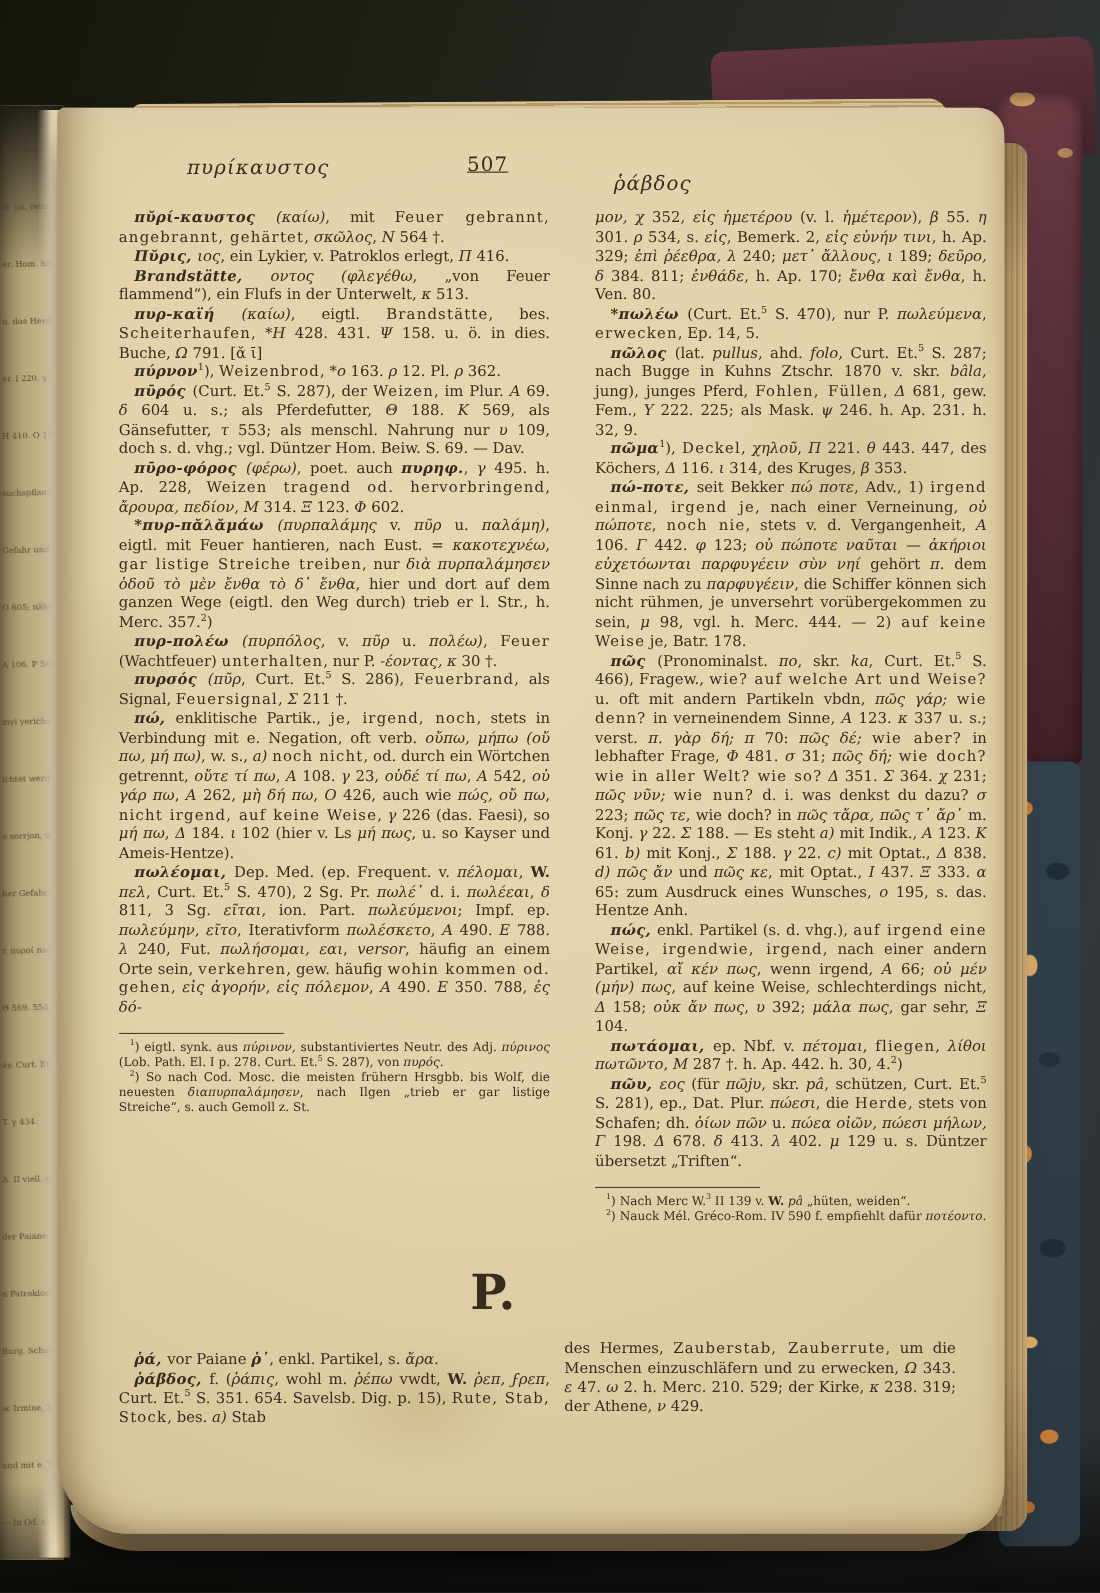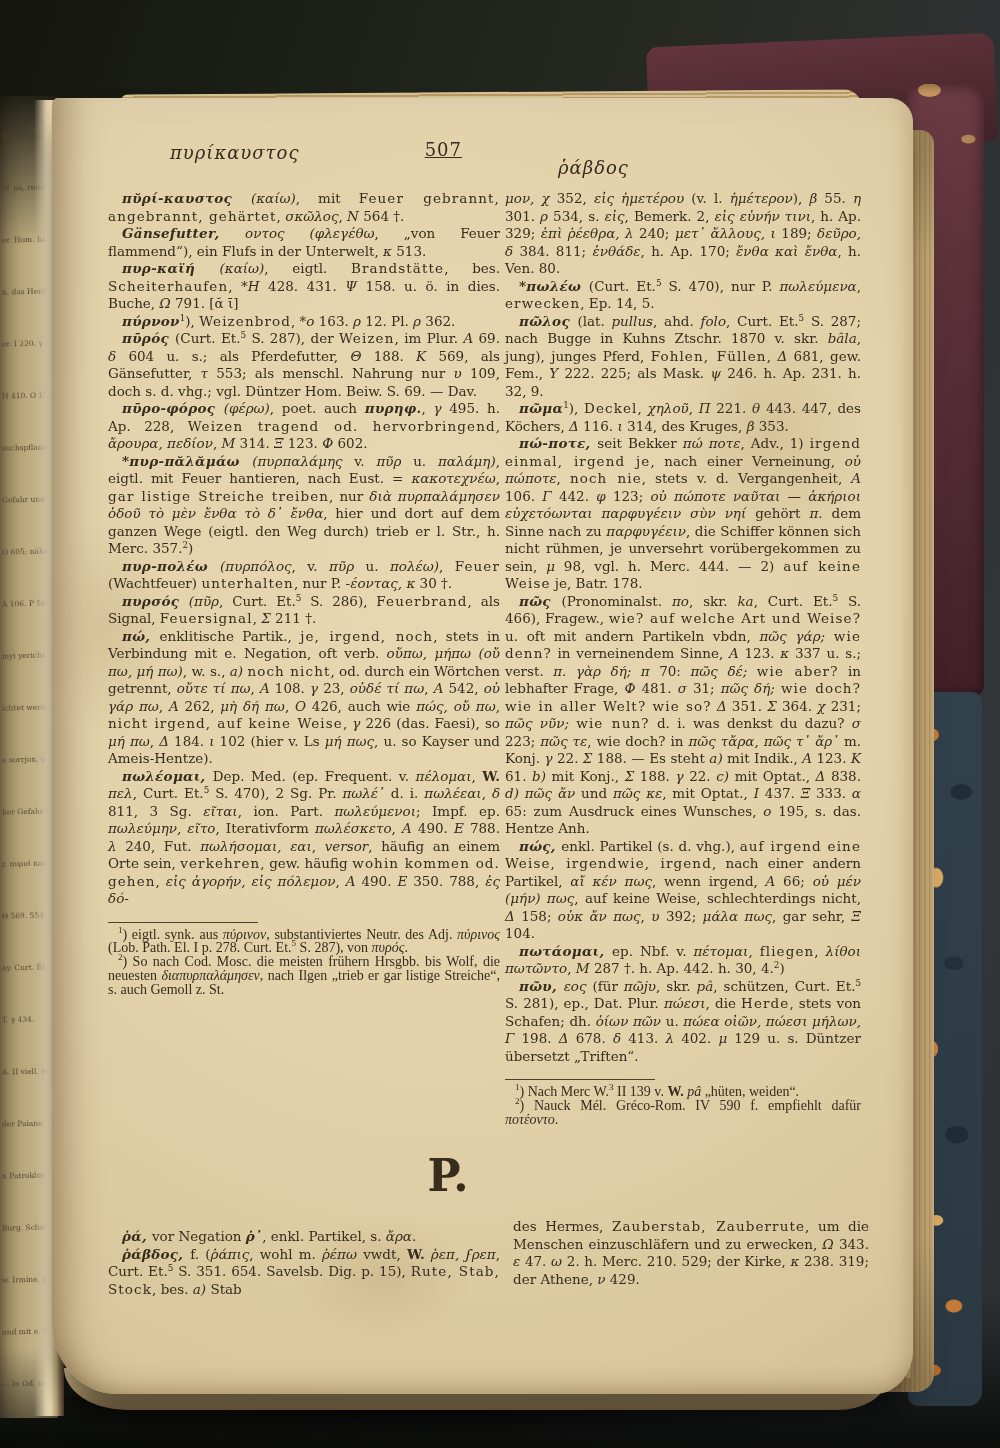--- a/index.html
+++ b/index.html
@@ -64,33 +64,33 @@
   .s1{left:-10px;top:420px;width:130px;height:220px;}
   .s2{left:240px;top:1120px;width:180px;height:120px;}
   .s3{left:620px;top:210px;width:200px;height:260px;}
   .running-head span{position:absolute;font-size:18px;}
   .rh-greek{font-style:italic;letter-spacing:1px;}
   .rh-left{left:118px;top:44px;}
   .rh-center{left:300px;top:41px;width:110px;text-align:right;font-size:20px;letter-spacing:1px;text-decoration:underline;}
   .rh-right{left:506px;top:44px;margin-top:15px;}
   .col{position:absolute;text-align:justify;font-size:13.5px;line-height:17.5px;margin-left:13px;}
   .col-left{left:43px;top:92px;width:392px;}
-  .col-right{left:440px;top:92px;width:356px;}
+  .col-right{left:476px;top:92px;width:356px;}
   .bottom-left{left:43px;top:1130px;width:392px;}
   .bottom-right{left:448px;top:1120px;width:356px;}
   .para{margin:0;}
   .para.ind{text-indent:14px;}
   .seg{white-space:pre-wrap;}
   .hw{font-weight:bold;font-style:italic;letter-spacing:.3px;}
   .gr{font-style:italic;}
   .it{font-style:italic;}
   .sp{letter-spacing:1.1px;}
   .b{font-weight:bold;}
   .sup{vertical-align:super;font-size:.65em;line-height:0;}
-  .footnotes{margin-top:14px;font-size:14px;line-height:13.8px;font-family:Liberation Serif, serif;}
+  .footnotes{margin-top:14px;font-size:11px;line-height:13.8px;}
   .footnotes::before{content:"";display:block;width:150px;border-top:1px solid #4e3f2c;margin-bottom:5px;}
   .footnotes .para.ind{text-indent:10px;}
   .section-heading{position:absolute;left:336px;top:1052px;width:120px;text-align:center;
     font-size:44px;font-weight:bold;}
 </style>
 </head>
 <body>
 
 <div class="scene">
   <div class="cover-top"></div>
@@ -136,21 +136,22 @@
 
     <div class="running-head">
       <span class="rh-left rh-greek">πυρίκαυστος</span>
       <span class="rh-center">507</span>
       <span class="rh-right rh-greek">ῥάβδος</span>
     </div>
 
     <div class="col col-left">
       <div>
           <p class="para ind"><span class="seg hw">πῠρί-καυστος </span><span class="seg gr">(καίω)</span><span class="seg de">, mit </span><span class="seg sp">Feuer gebrannt, angebrannt, gehärtet</span><span class="seg de">, </span><span class="seg gr">σκῶλος</span><span class="seg de">, </span><span class="seg it">N</span><span class="seg de"> 564 †.</span></p>
-          <p class="para ind"><span class="seg hw">Gänsefutter, </span><span class="seg gr">οντος (φλεγέθω</span><span class="seg de">, „von Feuer flammend“), ein Flufs in der Unterwelt, </span><span class="seg gr">κ</span><span class="seg de"> 513.</span></p>
+          <p class="para ind"><span class="seg hw">Πῠρις, </span><span class="seg gr">ιος</span><span class="seg de">, ein Lykier, v. Patroklos erlegt, </span><span class="seg it">Π</span><span class="seg de"> 416.</span></p>
+          <p class="para ind"><span class="seg hw">Brandstätte, </span><span class="seg gr">οντος (φλεγέθω</span><span class="seg de">, „von Feuer flammend“), ein Flufs in der Unterwelt, </span><span class="seg gr">κ</span><span class="seg de"> 513.</span></p>
           <p class="para ind"><span class="seg hw">πυρ-καϊή </span><span class="seg gr">(καίω)</span><span class="seg de">, eigtl. </span><span class="seg sp">Brandstätte</span><span class="seg de">, bes. </span><span class="seg sp">Scheiterhaufen</span><span class="seg de">, *</span><span class="seg it">H</span><span class="seg de"> 428. 431. </span><span class="seg it">Ψ</span><span class="seg de"> 158. u. ö. in dies. Buche, </span><span class="seg it">Ω</span><span class="seg de"> 791. [ᾰ ῑ]</span></p>
           <p class="para ind"><span class="seg hw">πύρνον</span><span class="seg sup">1</span><span class="seg de">), </span><span class="seg sp">Weizenbrod</span><span class="seg de">, *</span><span class="seg gr">ο</span><span class="seg de"> 163. </span><span class="seg gr">ρ</span><span class="seg de"> 12. Pl. </span><span class="seg gr">ρ</span><span class="seg de"> 362.</span></p>
           <p class="para ind"><span class="seg hw">πῡρός </span><span class="seg de">(Curt. Et.</span><span class="seg sup">5</span><span class="seg de"> S. 287), der </span><span class="seg sp">Weizen</span><span class="seg de">, im Plur. </span><span class="seg it">Α</span><span class="seg de"> 69. </span><span class="seg gr">δ</span><span class="seg de"> 604 u. s.; als Pferdefutter, </span><span class="seg it">Θ</span><span class="seg de"> 188. </span><span class="seg it">Κ</span><span class="seg de"> 569, als Gänsefutter, </span><span class="seg gr">τ</span><span class="seg de"> 553; als menschl. Nahrung nur </span><span class="seg gr">υ</span><span class="seg de"> 109, doch s. d. vhg.; vgl. Düntzer Hom. Beiw. S. 69. — Dav.</span></p>
           <p class="para ind"><span class="seg hw">πῡρο-φόρος </span><span class="seg gr">(φέρω)</span><span class="seg de">, poet. auch </span><span class="seg hw">πυρηφ.</span><span class="seg de">, </span><span class="seg gr">γ</span><span class="seg de"> 495. h. Ap. 228, </span><span class="seg sp">Weizen tragend od. hervorbringend</span><span class="seg de">, </span><span class="seg gr">ἄρουρα, πεδίον</span><span class="seg de">, </span><span class="seg it">Μ</span><span class="seg de"> 314. </span><span class="seg it">Ξ</span><span class="seg de"> 123. </span><span class="seg it">Φ</span><span class="seg de"> 602.</span></p>
           <p class="para ind"><span class="seg hw">*πυρ-πᾰλᾰμάω </span><span class="seg gr">(πυρπαλάμης</span><span class="seg de"> v. </span><span class="seg gr">πῦρ</span><span class="seg de"> u. </span><span class="seg gr">παλάμη)</span><span class="seg de">, eigtl. mit Feuer hantieren, nach Eust. = </span><span class="seg gr">κακοτεχνέω</span><span class="seg de">, </span><span class="seg sp">gar listige Streiche treiben</span><span class="seg de">, nur </span><span class="seg gr">διὰ πυρπαλάμησεν ὁδοῦ τὸ μὲν ἔνθα τὸ δ᾽ ἔνθα</span><span class="seg de">, hier und dort auf dem ganzen Wege (eigtl. den Weg durch) trieb er l. Str., h. Merc. 357.</span><span class="seg sup">2</span><span class="seg de">)</span></p>
           <p class="para ind"><span class="seg hw">πυρ-πολέω </span><span class="seg gr">(πυρπόλος</span><span class="seg de">, v. </span><span class="seg gr">πῦρ</span><span class="seg de"> u. </span><span class="seg gr">πολέω)</span><span class="seg de">, </span><span class="seg sp">Feuer</span><span class="seg de"> (Wachtfeuer) </span><span class="seg sp">unterhalten</span><span class="seg de">, nur P. </span><span class="seg gr">-έοντας, κ</span><span class="seg de"> 30 †.</span></p>
           <p class="para ind"><span class="seg hw">πυρσός </span><span class="seg gr">(πῦρ</span><span class="seg de">, Curt. Et.</span><span class="seg sup">5</span><span class="seg de"> S. 286), </span><span class="seg sp">Feuerbrand</span><span class="seg de">, als Signal, </span><span class="seg sp">Feuersignal</span><span class="seg de">, </span><span class="seg it">Σ</span><span class="seg de"> 211 †.</span></p>
           <p class="para ind"><span class="seg hw">πώ, </span><span class="seg de">enklitische Partik., </span><span class="seg sp">je, irgend, noch</span><span class="seg de">, stets in Verbindung mit e. Negation, oft verb. </span><span class="seg gr">οὔπω, μήπω (οὔ πω, μή πω)</span><span class="seg de">, w. s., </span><span class="seg it">a)</span><span class="seg de"> </span><span class="seg sp">noch nicht</span><span class="seg de">, od. durch ein Wörtchen getrennt, </span><span class="seg gr">οὔτε τί πω</span><span class="seg de">, </span><span class="seg it">Α</span><span class="seg de"> 108. </span><span class="seg gr">γ</span><span class="seg de"> 23, </span><span class="seg gr">οὐδέ τί πω</span><span class="seg de">, </span><span class="seg it">Α</span><span class="seg de"> 542, </span><span class="seg gr">οὐ γάρ πω</span><span class="seg de">, </span><span class="seg it">Α</span><span class="seg de"> 262, </span><span class="seg gr">μὴ δή πω</span><span class="seg de">, </span><span class="seg it">Ο</span><span class="seg de"> 426, auch wie </span><span class="seg gr">πώς, οὔ πω</span><span class="seg de">, </span><span class="seg sp">nicht irgend, auf keine Weise</span><span class="seg de">, </span><span class="seg gr">γ</span><span class="seg de"> 226 (das. Faesi), so </span><span class="seg gr">μή πω</span><span class="seg de">, </span><span class="seg it">Δ</span><span class="seg de"> 184. </span><span class="seg gr">ι</span><span class="seg de"> 102 (hier v. Ls </span><span class="seg gr">μή πως</span><span class="seg de">, u. so Kayser und Ameis-Hentze).</span></p>
           <p class="para ind"><span class="seg hw">πωλέομαι, </span><span class="seg de">Dep. Med. (ep. Frequent. v. </span><span class="seg gr">πέλομαι</span><span class="seg de">, </span><span class="seg b">W.</span><span class="seg de"> </span><span class="seg gr">πελ</span><span class="seg de">, Curt. Et.</span><span class="seg sup">5</span><span class="seg de"> S. 470), 2 Sg. Pr. </span><span class="seg gr">πωλέ᾽</span><span class="seg de"> d. i. </span><span class="seg gr">πωλέεαι</span><span class="seg de">, </span><span class="seg gr">δ</span><span class="seg de"> 811, 3 Sg. </span><span class="seg gr">εῖται</span><span class="seg de">, ion. Part. </span><span class="seg gr">πωλεύμενοι</span><span class="seg de">; Impf. ep. </span><span class="seg gr">πωλεύμην, εῖτο</span><span class="seg de">, Iterativform </span><span class="seg gr">πωλέσκετο</span><span class="seg de">, </span><span class="seg it">Α</span><span class="seg de"> 490. </span><span class="seg it">Ε</span><span class="seg de"> 788. </span><span class="seg gr">λ</span><span class="seg de"> 240, Fut. </span><span class="seg gr">πωλήσομαι, εαι</span><span class="seg de">, </span><span class="seg it">versor</span><span class="seg de">, häufig an einem Orte sein, </span><span class="seg sp">verkehren</span><span class="seg de">, gew. häufig </span><span class="seg sp">wohin kommen od. gehen</span><span class="seg de">, </span><span class="seg gr">εἰς ἀγορήν, εἰς πόλεμον</span><span class="seg de">, </span><span class="seg it">Α</span><span class="seg de"> 490. </span><span class="seg it">Ε</span><span class="seg de"> 350. 788, </span><span class="seg gr">ἐς δό-</span></p>
         </div>
@@ -174,20 +175,20 @@
         </div>
       <div class="footnotes">
           <p class="para ind"><span class="seg sup">1</span><span class="seg de">) Nach Merc W.</span><span class="seg sup">3</span><span class="seg de"> II 139 v. </span><span class="seg b">W.</span><span class="seg de"> </span><span class="seg it">pâ</span><span class="seg de"> „hüten, weiden“.</span></p>
           <p class="para ind"><span class="seg sup">2</span><span class="seg de">) Nauck Mél. Gréco-Rom. IV 590 f. empfiehlt dafür </span><span class="seg gr">ποτέοντο</span><span class="seg de">.</span></p>
         </div>
     </div>
 
     <div class="section-heading">P.</div>
 
     <div class="col bottom-left">
-        <p class="para ind"><span class="seg hw">ῥά, </span><span class="seg de">vor Negation </span><span class="seg hw">ῥ᾽</span><span class="seg de">, enkl. Partikel, s. </span><span class="seg gr">ἄρα</span><span class="seg de">.</span></p>
+        <p class="para ind"><span class="seg hw">ῥά, </span><span class="seg de">vor Paiane </span><span class="seg hw">ῥ᾽</span><span class="seg de">, enkl. Partikel, s. </span><span class="seg gr">ἄρα</span><span class="seg de">.</span></p>
         <p class="para ind"><span class="seg hw">ῥάβδος, </span><span class="seg de">f. (</span><span class="seg gr">ῥάπις</span><span class="seg de">, wohl m. </span><span class="seg gr">ῥέπω</span><span class="seg de"> vwdt, </span><span class="seg b">W.</span><span class="seg de"> </span><span class="seg gr">ῥεπ, ϝρεπ</span><span class="seg de">, Curt. Et.</span><span class="seg sup">5</span><span class="seg de"> S. 351. 654. Savelsb. Dig. p. 15), </span><span class="seg sp">Rute, Stab, Stock</span><span class="seg de">, bes. </span><span class="seg it">a)</span><span class="seg de"> Stab</span></p>
       </div>
     <div class="col bottom-right">
         <p class="para"><span class="seg de">des Hermes, </span><span class="seg sp">Zauberstab, Zauberrute</span><span class="seg de">, um die Menschen einzuschläfern und zu erwecken, </span><span class="seg it">Ω</span><span class="seg de"> 343. </span><span class="seg gr">ε</span><span class="seg de"> 47. </span><span class="seg gr">ω</span><span class="seg de"> 2. h. Merc. 210. 529; der Kirke, </span><span class="seg gr">κ</span><span class="seg de"> 238. 319; der Athene, </span><span class="seg gr">ν</span><span class="seg de"> 429.</span></p>
       </div>
   </div>
 </div>
 
 </body></html>

